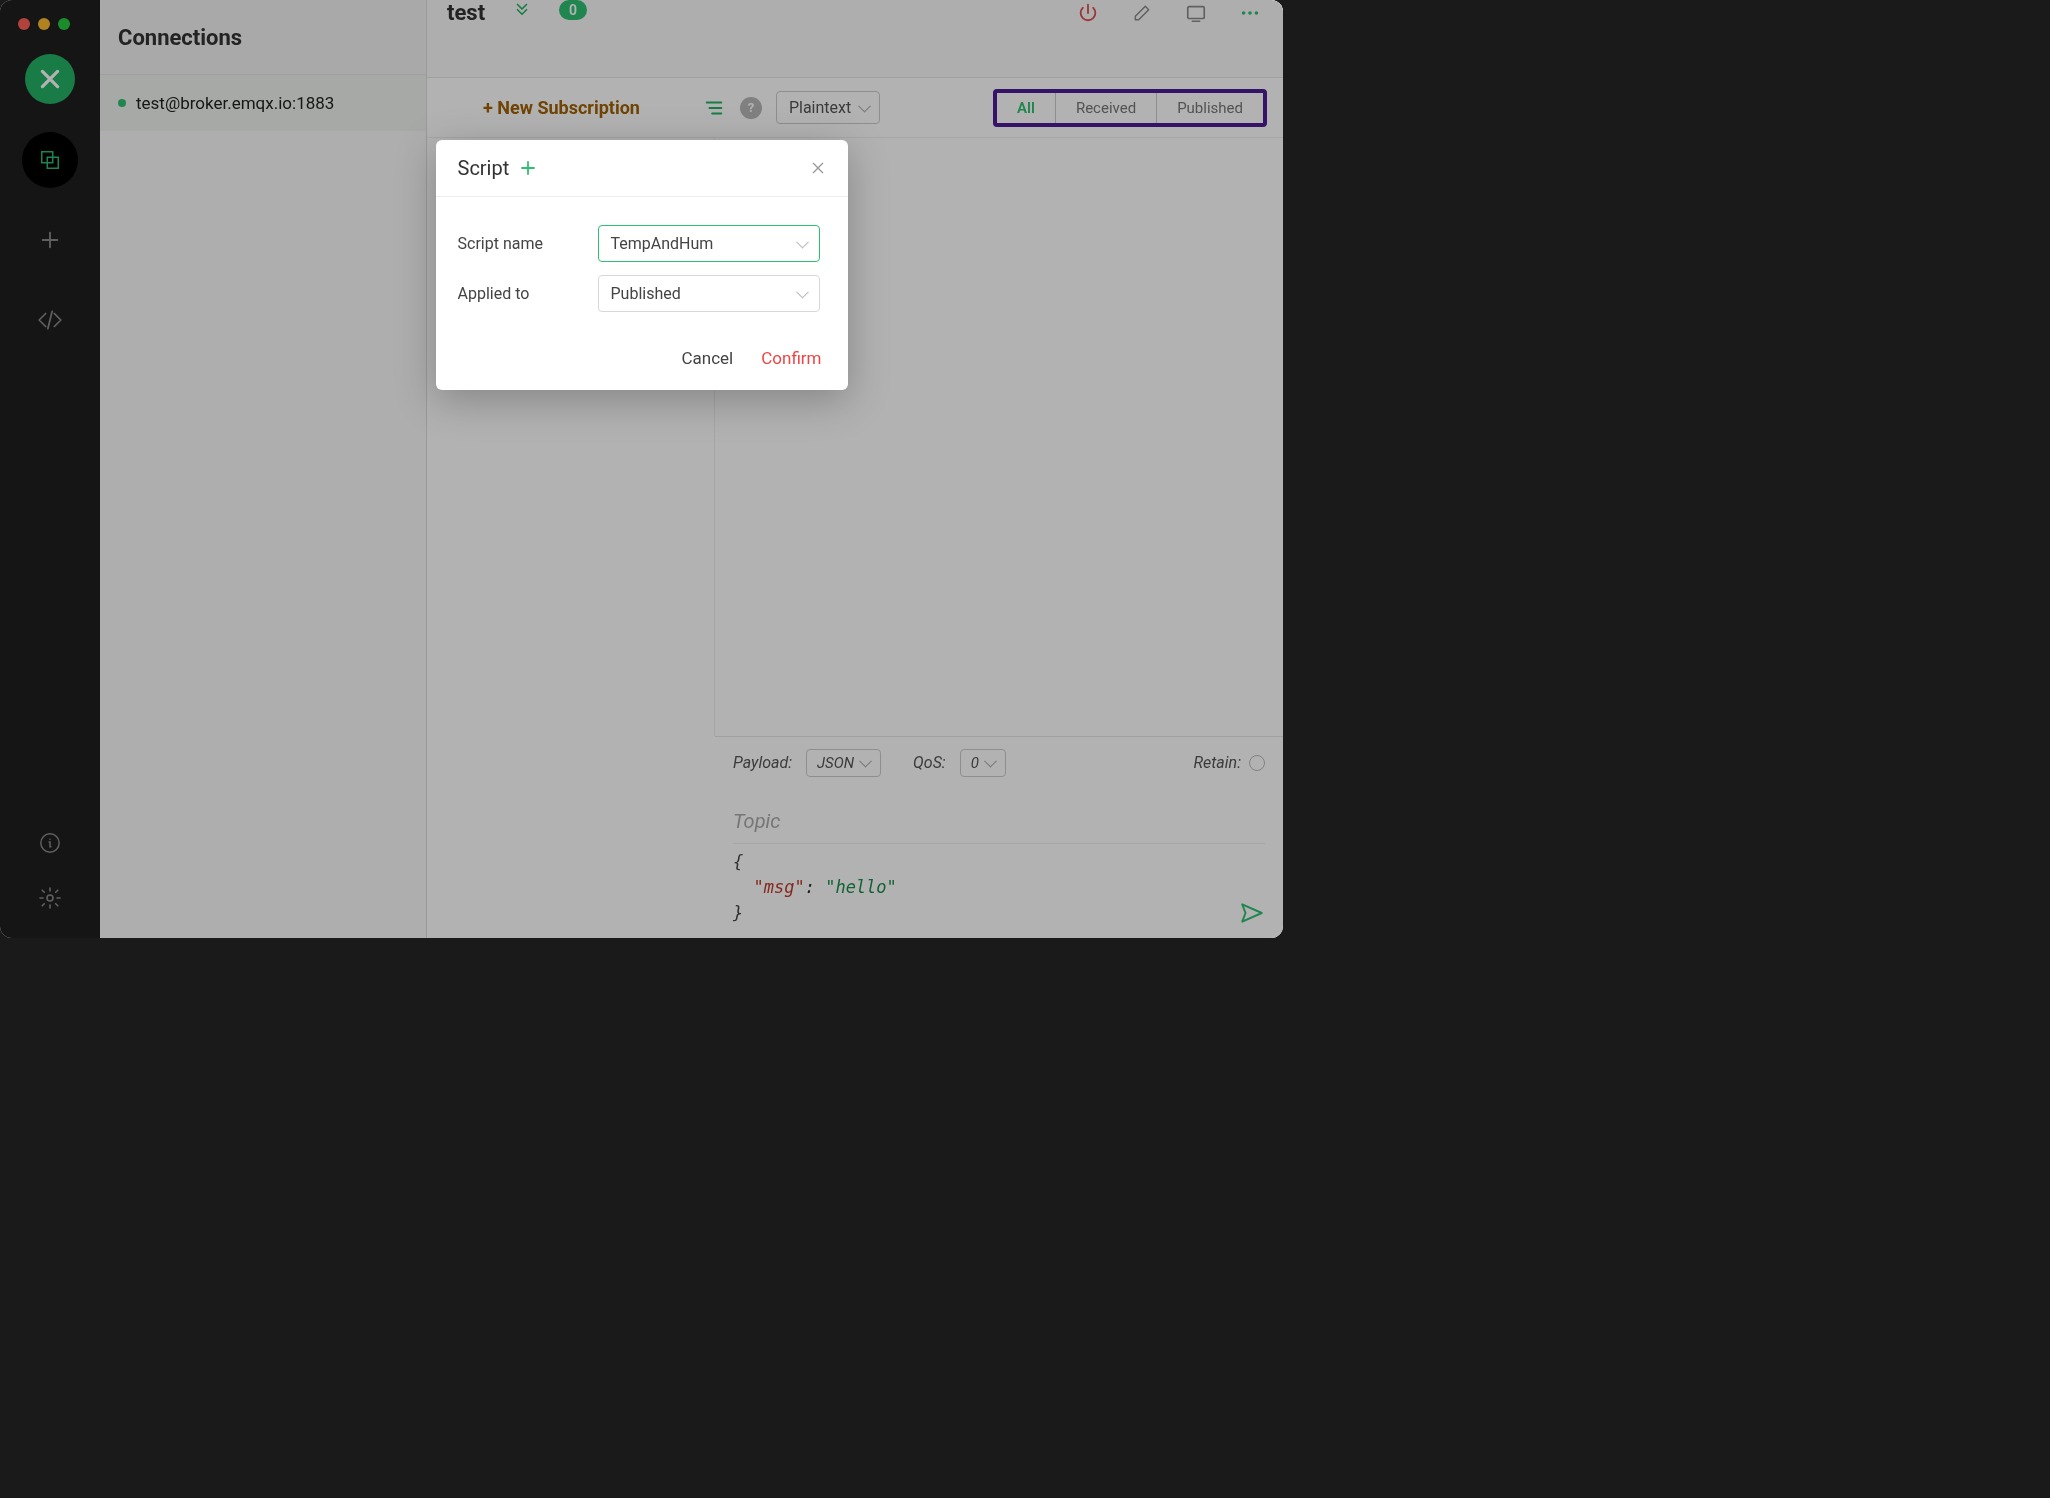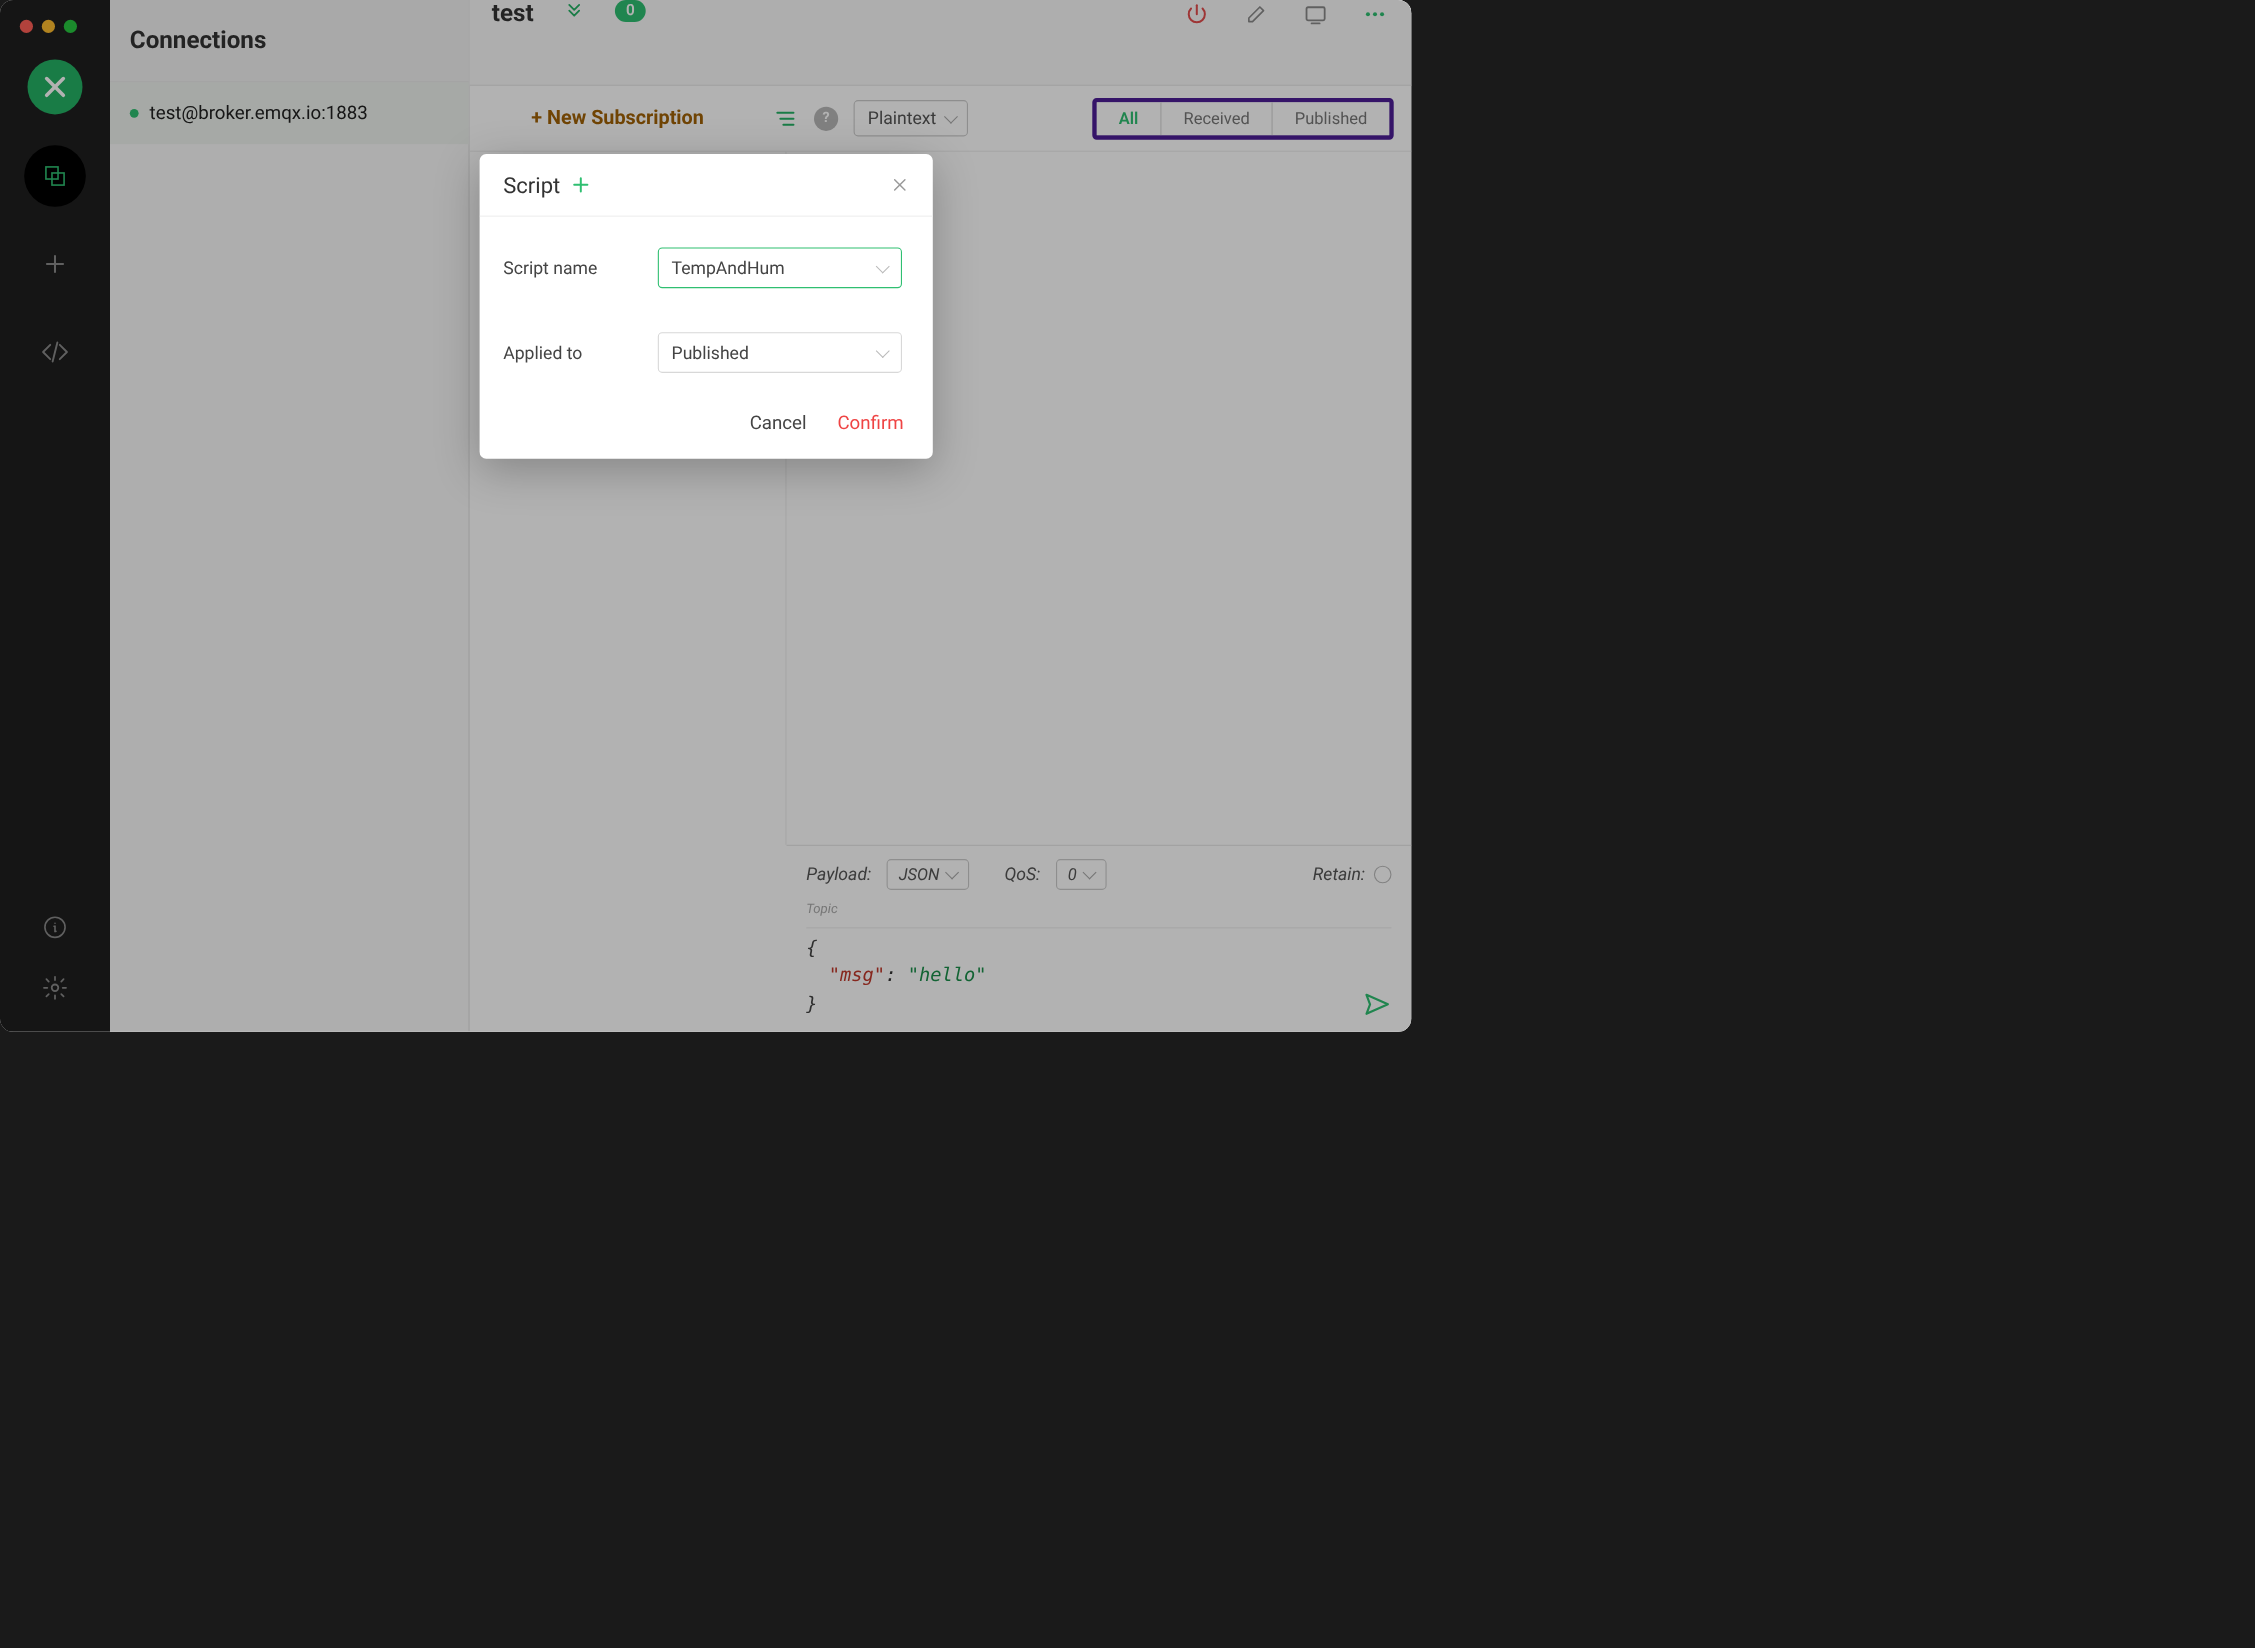--- a/index.html
+++ b/index.html
@@ -211,21 +211,21 @@
     gap: 14px;
     font-size: 16px;
     color: #555;
   }
   .composer-row .select-box { padding: 4px 26px 4px 10px; font-size:15px;}
   .retain-group { margin-left: auto; display:flex; align-items:center; gap:8px;justify-content:center;}
   .radio {
     width: 16px; height: 16px; border-radius: 50%;
     border: 1.5px solid #bbb;
   }
-  .topic-label { color: #aaa; font-size: 12px; }
+  .topic-label { color: #aaa; font-size: 20px; margin-top: 22px; }
   .payload-editor {
     font-family: ui-monospace, Menlo, Consolas, monospace;
     font-size: 17px;
     line-height: 1.5;
     border-top: 1px solid #eee;
     padding-top: 6px;
     position: relative;
   }
   .payload-editor .brace { color: #444; }
   .payload-editor .key { color: #c0392b; }
@@ -259,21 +259,21 @@
     padding: 16px 22px;
     border-bottom: 1px solid #eee;
     gap: 10px;
   }
   .modal-title { font-size: 20px; color: #333; }
   .modal-close { margin-left: auto; cursor: pointer; color: #999; }
   .modal-body {
     padding: 28px 28px 10px 22px;
     display: flex;
     flex-direction: column;
-    gap: 40px;
+    gap: 13px;
   }
   .form-row {
     display: flex;
     align-items: center;
     gap: 20px;
   }
   .form-label {
     width: 120px;
     font-size: 16px;
     color: #444;

